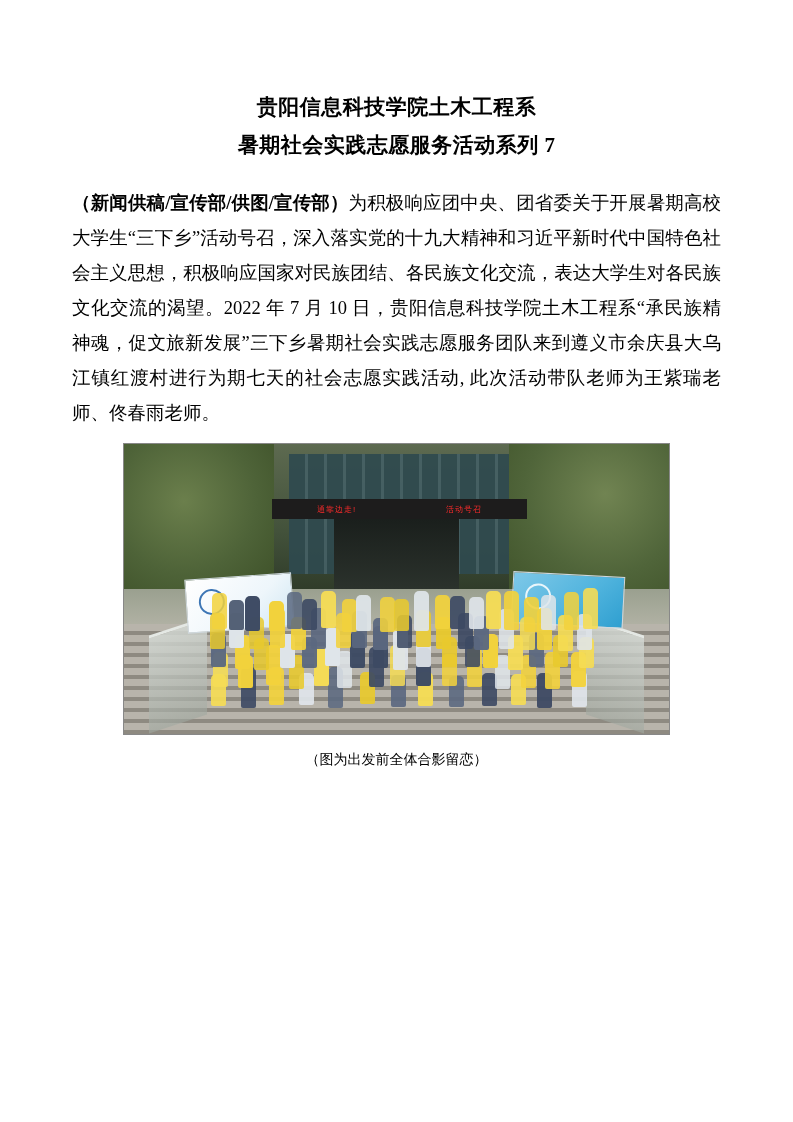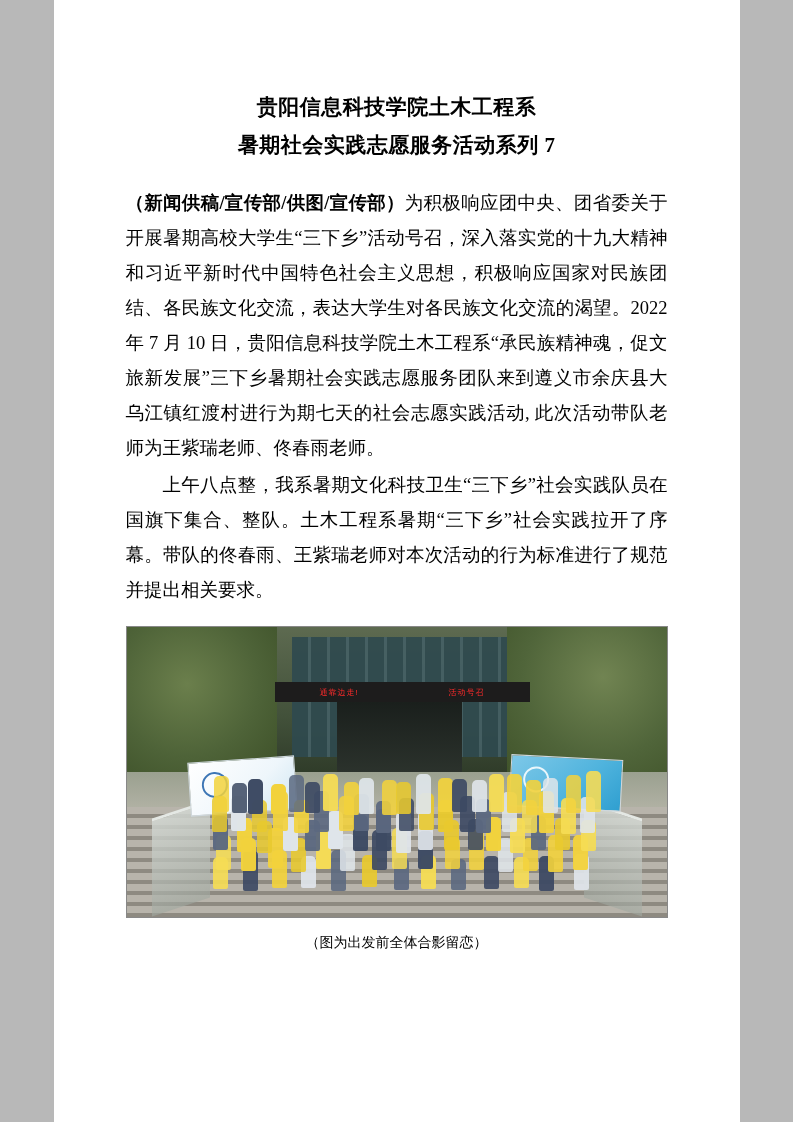--- a/index.html
+++ b/index.html
@@ -4,21 +4,21 @@
 <style>
   html, body {
     margin: 0;
     padding: 0;
     background: #b8b8b8;
   }
   body {
     font-family: "Liberation Serif", "DejaVu Serif", serif;
   }
   .page {
-    width: 686px;
+    width: 793px;
     height: 1122px;
     background: #ffffff;
     position: relative;
     margin: 0 auto;
     box-sizing: border-box;
     overflow: hidden;
   }
   .page-inner {
     padding: 88px 72px 60px 72px;
   }
@@ -49,21 +49,21 @@
   .para + .para {
     margin-top: 2px;
   }
   .indent2 {
     text-indent: 2em;
   }
   .bold {
     font-weight: bold;
   }
   .photo-wrap {
-    margin-top: 18px;
+    margin-top: 12px;
     display: flex;
     justify-content: center;
   }
   .photo {
     width: 545px;
     height: 290px;
     position: relative;
     overflow: hidden;
     background: #5a6a4e;
     border: 1px solid #888;
@@ -161,21 +161,20 @@
 <div class="page">
   <div class="page-inner">
 
     <div class="doc-title">
       <div>贵阳信息科技学院土木工程系</div>
       <div>暑期社会实践志愿服务活动系列 7</div>
     </div>
 
     <div class="body-text">
       <p class="para"><span class="bold">（新闻供稿/宣传部/供图/宣传部）</span><span>为积极响应团中央、团省委关于开展暑期高校大学生“三下乡”活动号召，深入落实党的十九大精神和习近平新时代中国特色社会主义思想，积极响应国家对民族团结、各民族文化交流，表达大学生对各民族文化交流的渴望。2022 年 7 月 10 日，贵阳信息科技学院土木工程系“承民族精神魂，促文旅新发展”三下乡暑期社会实践志愿服务团队来到遵义市余庆县大乌江镇红渡村进行为期七天的社会志愿实践活动, 此次活动带队老师为王紫瑞老师、佟春雨老师。</span></p>
-      <p class="para indent2"><span>上午八点整，我系暑期文化科技卫生“三下乡”社会实践队员在国旗下集合、整队。土木工程系暑期“三下乡”社会实践拉开了序幕。带队的佟春雨、王紫瑞老师对本次活动的行为标准进行了规范并提出相关要求。</span></p>
     </div>
 
     <div class="photo-wrap">
       <div class="photo">
         <div class="ph-sky"></div>
         <div class="ph-building"></div>
         <div class="ph-glass"></div>
         <div class="ph-left-tree"></div>
         <div class="ph-right-tree"></div>
         <div class="ph-banner">

